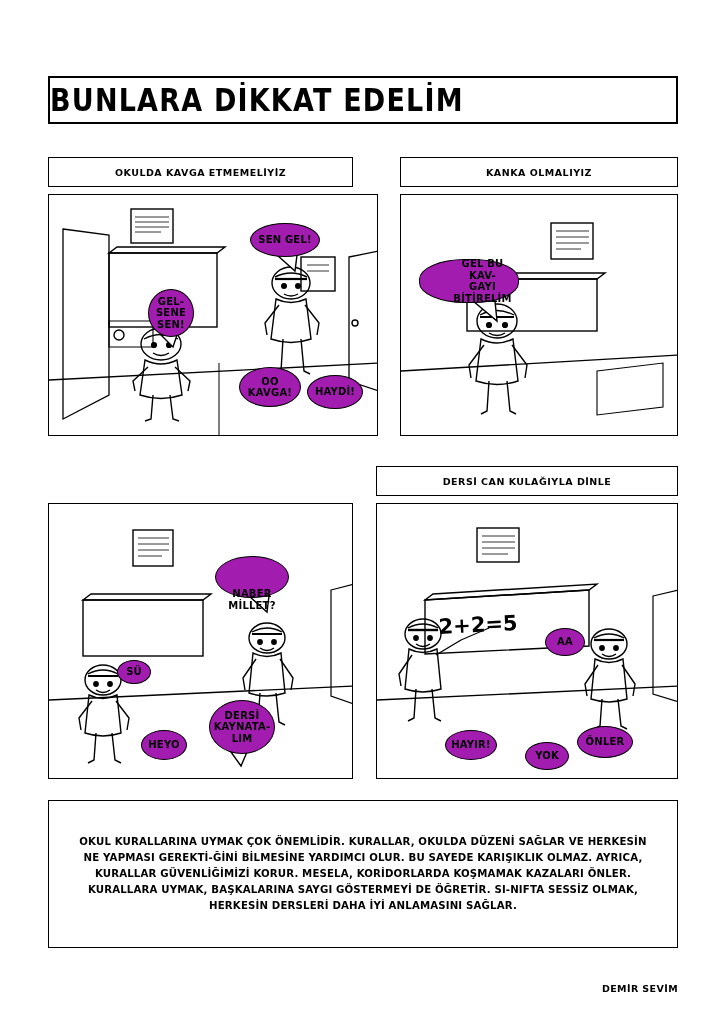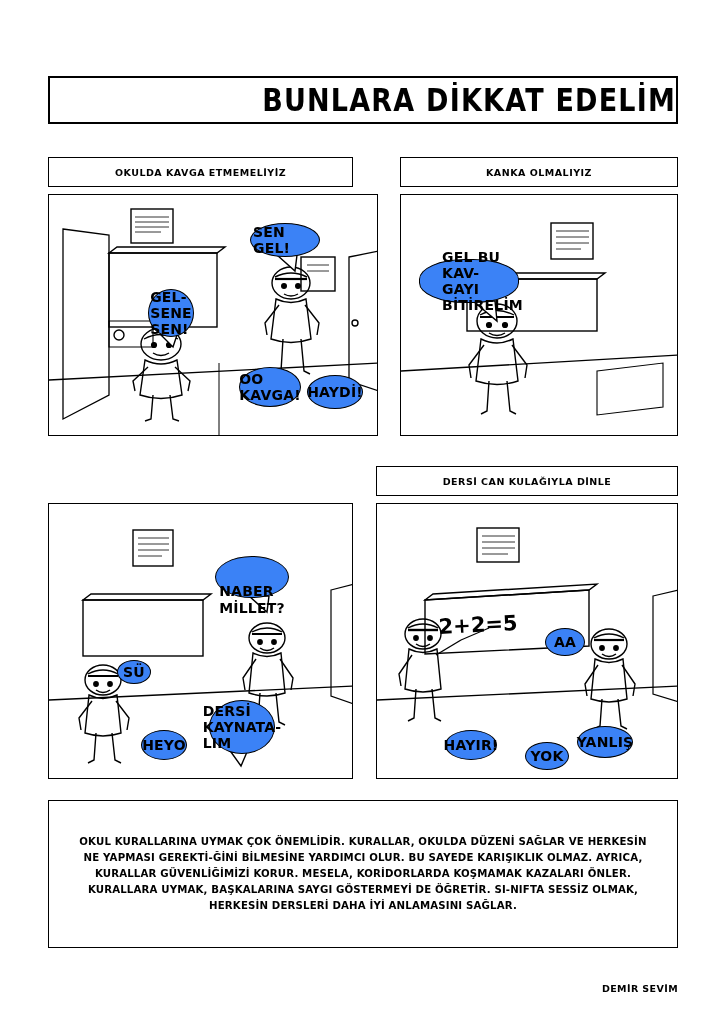--- a/index.html
+++ b/index.html
@@ -25,21 +25,21 @@
   
   .title-box {
     position: absolute;
     left: 48px;
     top: 76px;
     width: 630px;
     height: 48px;
     border: 2px solid #000;
     display: flex;
     align-items: center;
-    justify-content: flex-end;
+    justify-content: flex-start;
     box-sizing: border-box;
   }
   .title-text {
     font-family: "DejaVu Sans", sans-serif;
     font-weight: bold;
     font-size: 27px;
     letter-spacing: 1.2px;
     transform: scaleY(1.15);
   }
 
@@ -106,27 +106,27 @@
     font-weight: bold;
     letter-spacing: 0.4px;
     margin-top: 8px;
   }
 
   
   .bubble {
     position: absolute;
     border: 1.5px solid #000;
     border-radius: 50% / 50%;
-    background: #3b82f6;
+    background: #a21caf;
     display: flex;
     align-items: center;
     justify-content: center;
-    text-align: left;
+    text-align: center;
     box-sizing: border-box;
-    font-size: 14px;
+    font-size: 10px;
     font-weight: bold;
     line-height: 1.15;
     letter-spacing: 0.2px;
     padding: 2px;
     z-index: 5;
   }
   .bubble-tail {
     position: absolute;
     z-index: 4;
   }
@@ -419,21 +419,21 @@
 
     <div class="bubble" style="left:68px; top:226px; width:52px; height:30px;">
       <span style="white-space:pre-line;">HAYIR!</span>
     </div>
 
     <div class="bubble" style="left:148px; top:238px; width:44px; height:28px;">
       <span style="white-space:pre-line;">YOK</span>
     </div>
 
     <div class="bubble" style="left:200px; top:222px; width:56px; height:32px;">
-      <span style="white-space:pre-line;">YANLIŞ</span>
+      <span style="white-space:pre-line;">ÖNLER</span>
     </div>
   </div>
 
   <div class="para-box">
     <div class="para-text">OKUL KURALLARINA UYMAK ÇOK ÖNEMLİDİR. KURALLAR, OKULDA DÜZENİ SAĞLAR VE HERKESİN NE YAPMASI GEREKTİ-ĞİNİ BİLMESİNE YARDIMCI OLUR. BU SAYEDE KARIŞIKLIK OLMAZ. AYRICA, KURALLAR GÜVENLİĞİMİZİ KORUR. MESELA, KORİDORLARDA KOŞMAMAK KAZALARI ÖNLER. KURALLARA UYMAK, BAŞKALARINA SAYGI GÖSTERMEYİ DE ÖĞRETİR. SI-NIFTA SESSİZ OLMAK, HERKESİN DERSLERİ DAHA İYİ ANLAMASINI SAĞLAR.</div>
   </div>
 
   <div class="credit">DEMİR SEVİM</div>
 
 </div>

